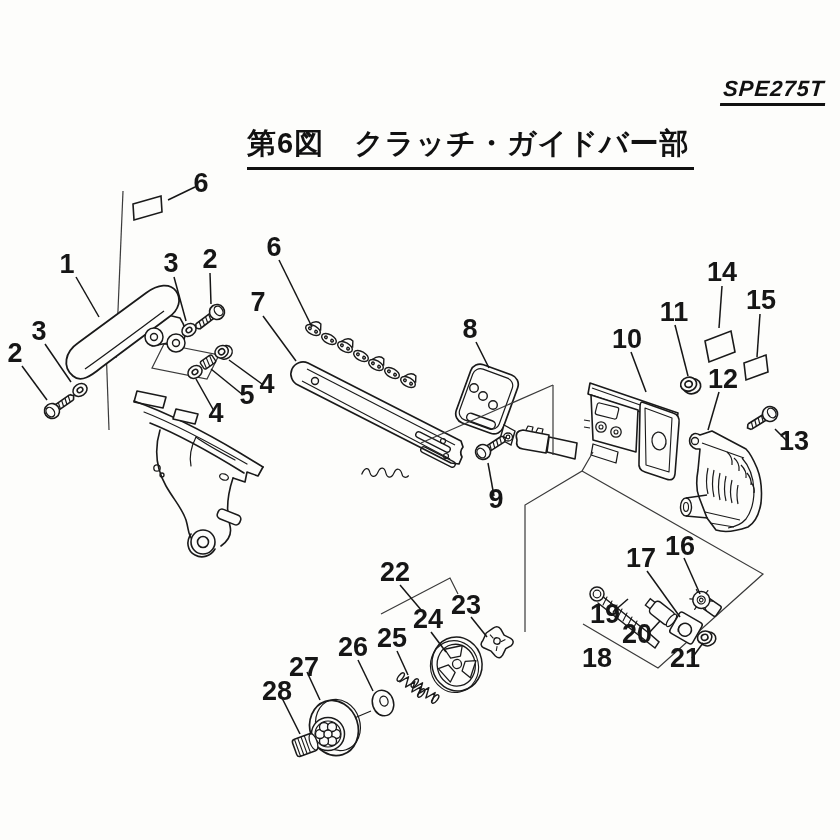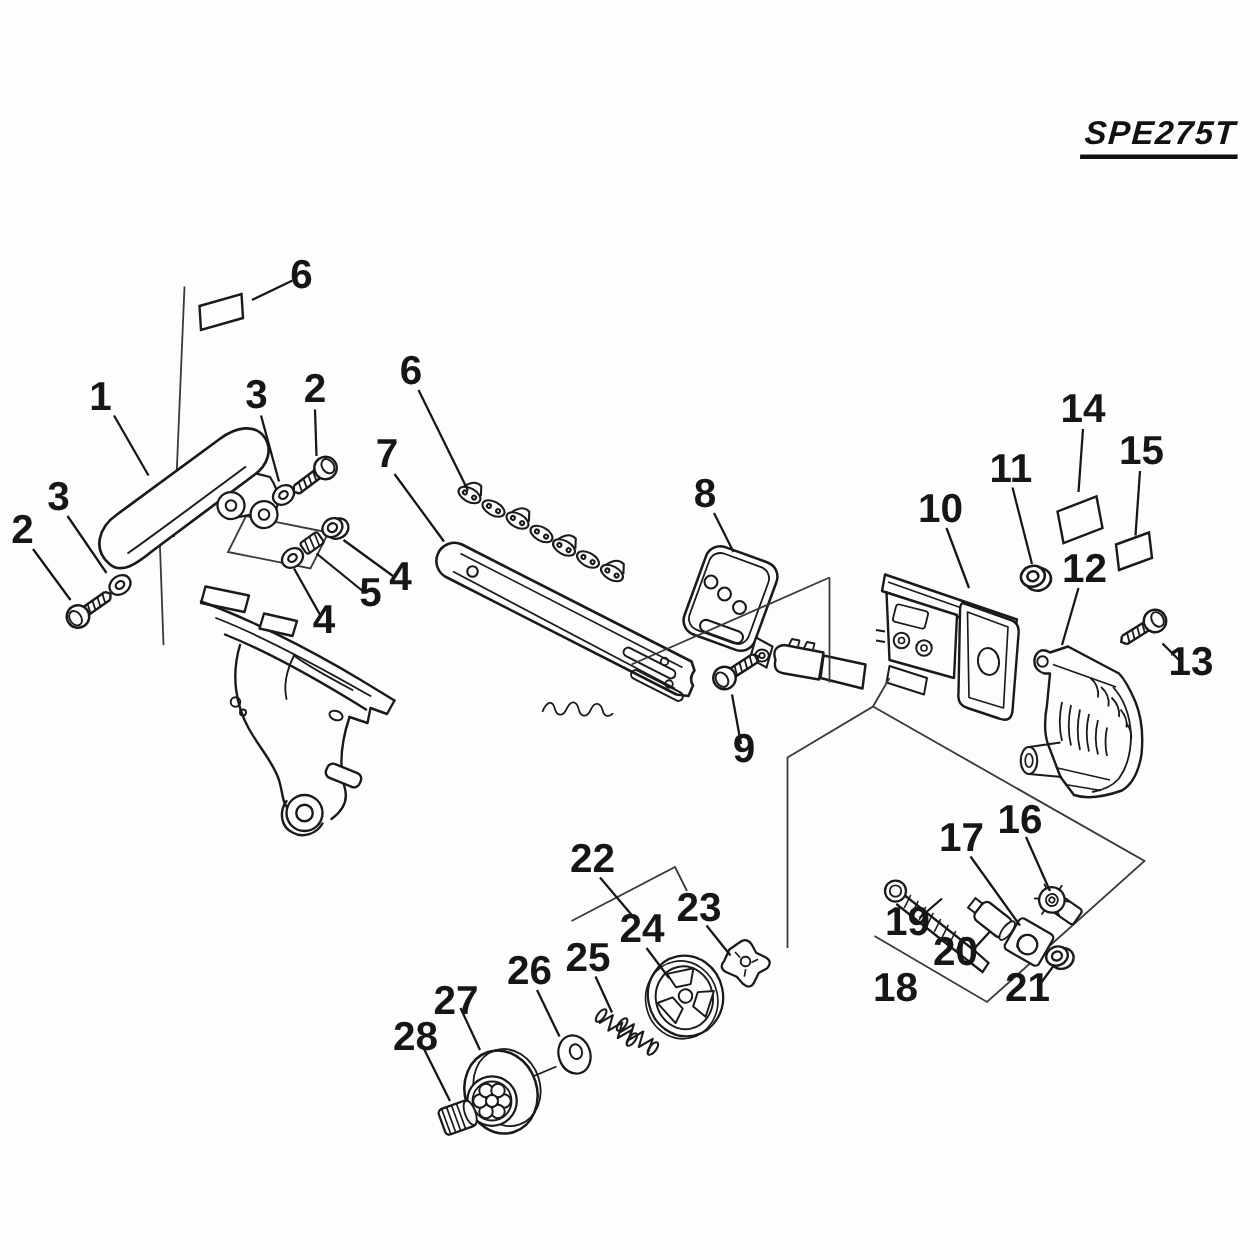--- a/index.html
+++ b/index.html
@@ -23,20 +23,21 @@
   svg text{
     font-family:"Liberation Sans", sans-serif;
     font-size:27px;font-weight:bold;fill:#161616;
   }
 </style>
 </head>
 <body>
 
 <div class="sheet">
   <div class="model">SPE275T</div>
+  <div class="title">第6図　クラッチ・ガイドバー部</div>
 
   <svg width="840" height="840" viewBox="0 0 840 840">
     <defs>
       <g id="screw" stroke="#1a1a1a" stroke-width="1.6" fill="none">
         <path d="M6,-3.2 L24,-3.2 L24,3.2 L6,3.2 Z" fill="#fdfdfb" stroke="none"></path>
         <path d="M6,-3.2 L24,-3.2 M6,3.2 L24,3.2 M24,-3.2 L26.5,0 L24,3.2"></path>
         <path d="M10,-3.2 L8,3.2 M14,-3.2 L12,3.2 M18,-3.2 L16,3.2 M22,-3.2 L20,3.2" stroke-width="1.2"></path>
         <circle r="7.5" fill="#fdfdfb"></circle>
         <ellipse cx="-2" cy="0" rx="3.8" ry="5.2" stroke-width="1.3"></ellipse>
       </g>

